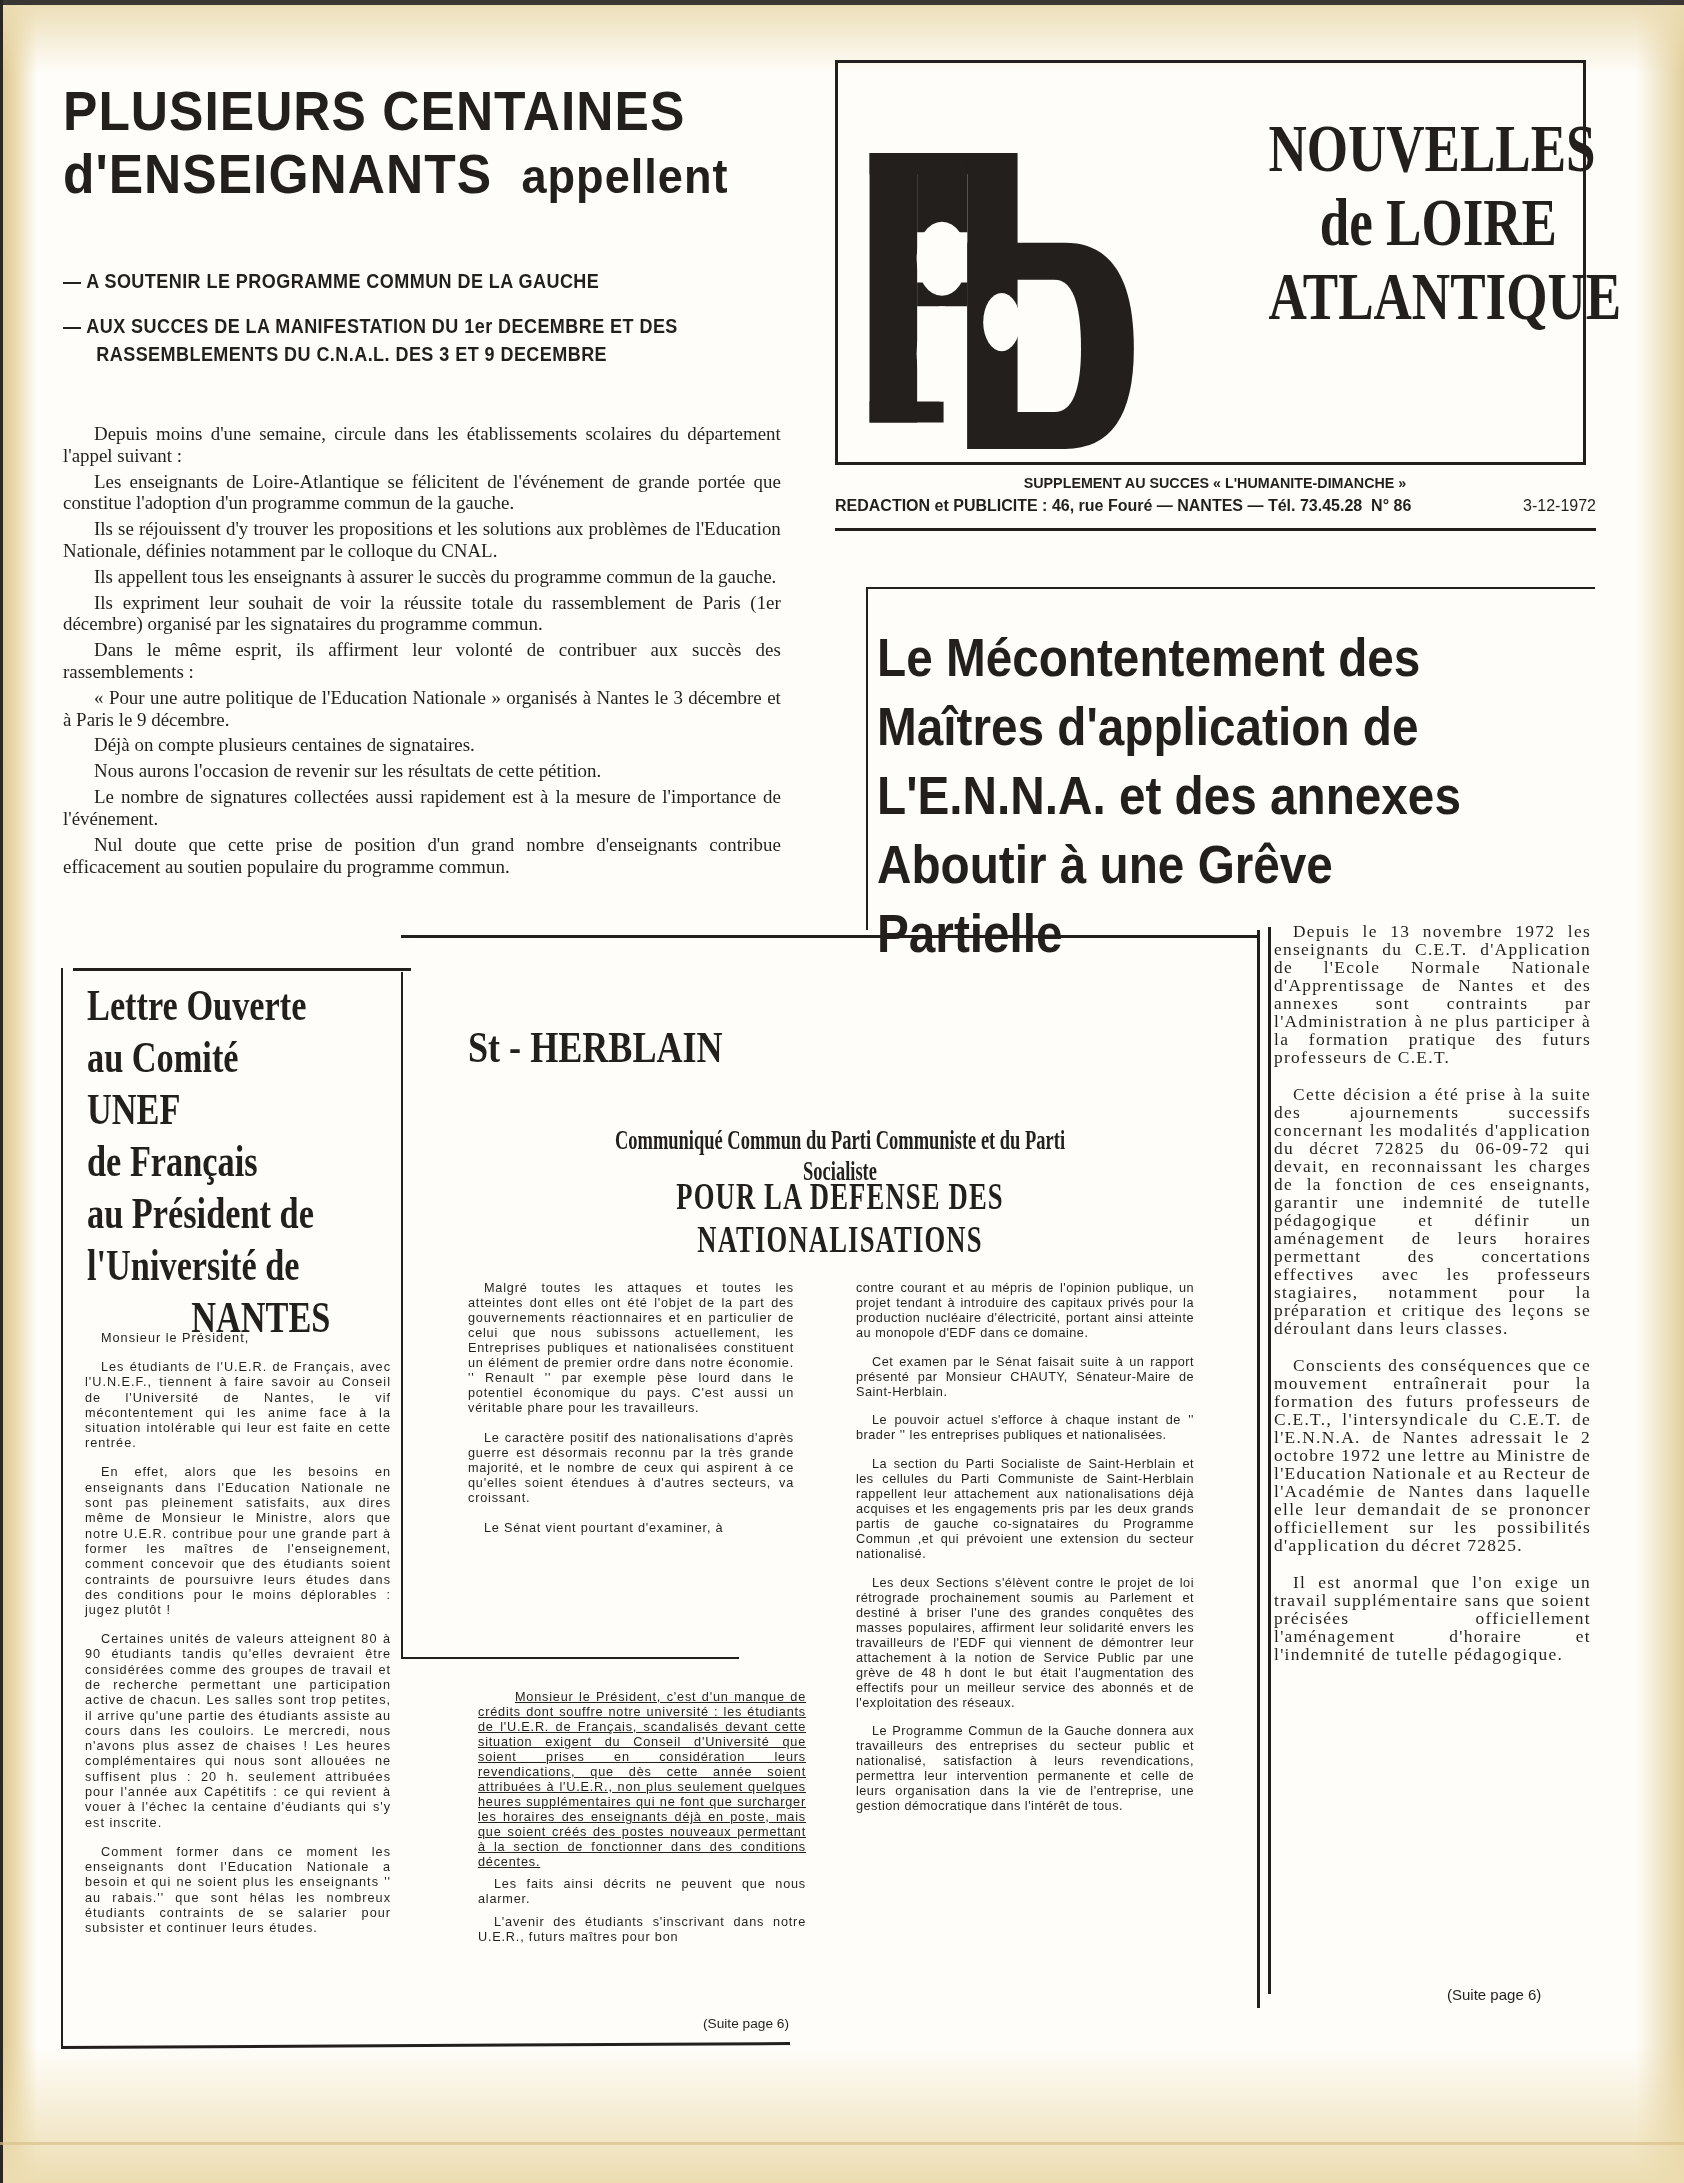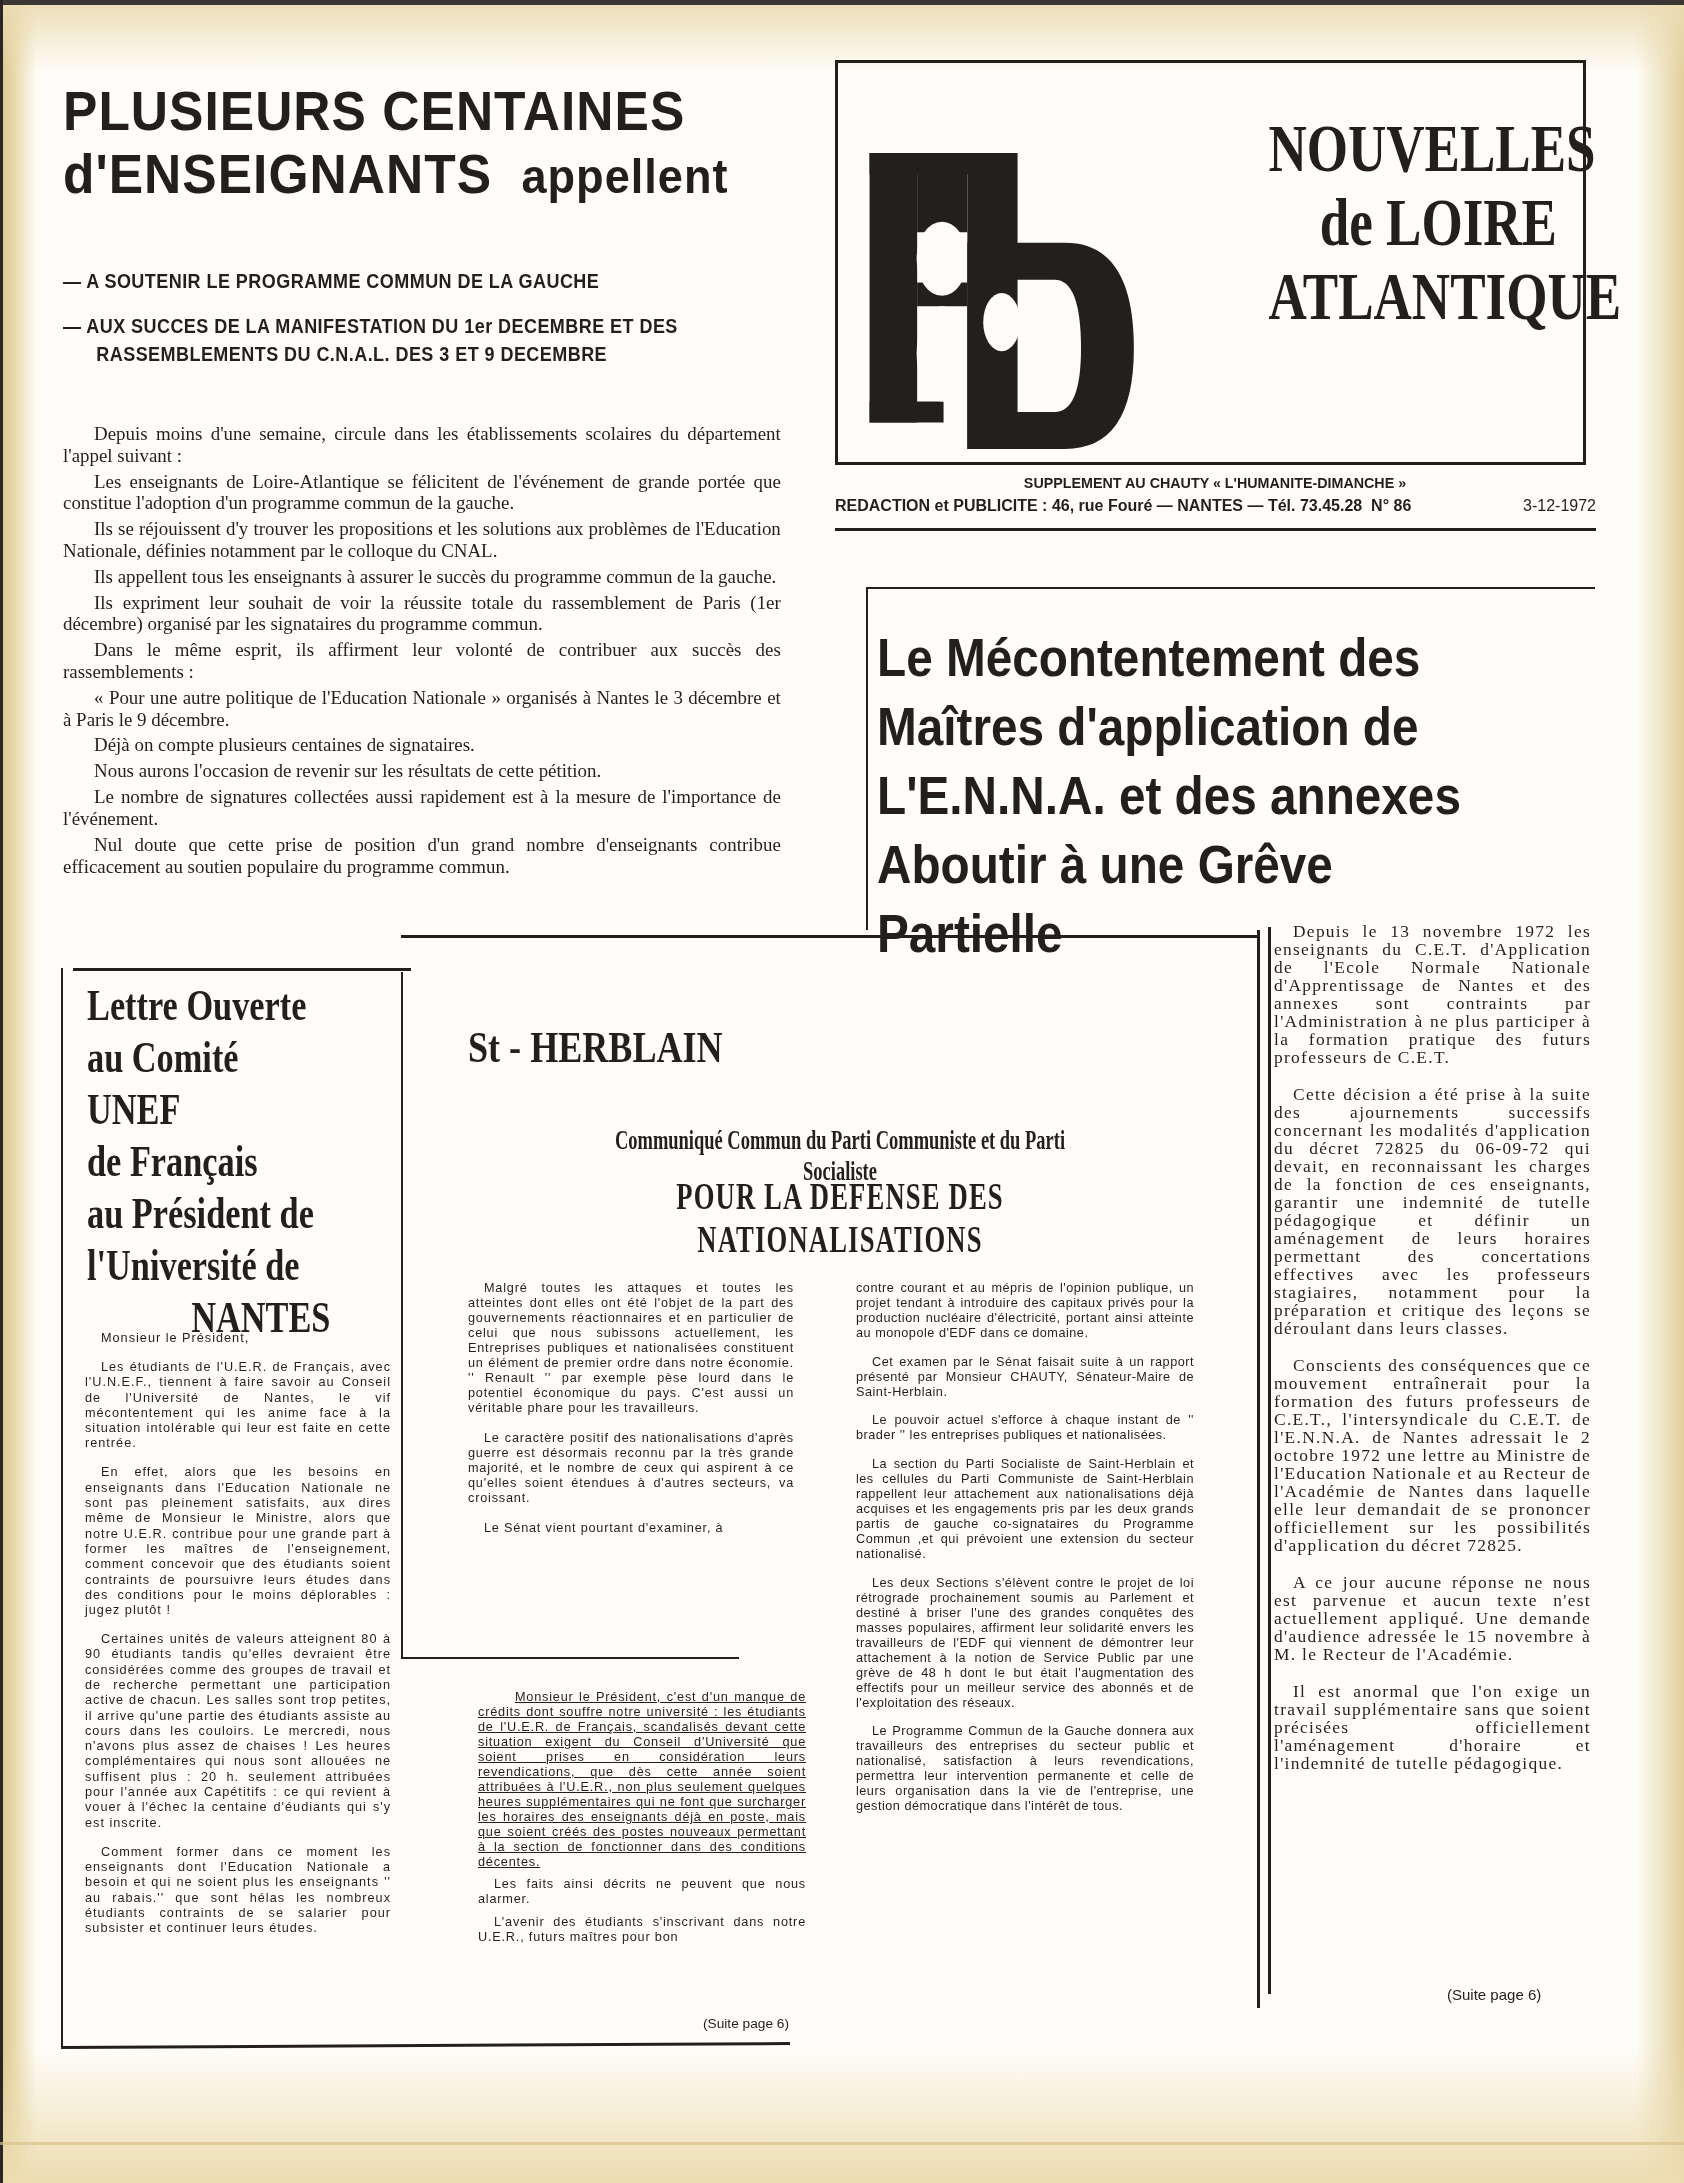--- a/index.html
+++ b/index.html
@@ -134,40 +134,39 @@
     <path d="M205 170 H390 Q520 170 520 370 Q520 560 390 560 H205 Z" fill="#231f1c"></path>
     <path d="M300 240 H370 Q420 240 420 370 Q420 490 370 490 H300 Z" fill="#fefdf9"></path>
     <ellipse cx="270" cy="320" rx="35" ry="55" fill="#fefdf9"></ellipse>
   </svg>
   <div class="mast-title">
     <div>NOUVELLES</div>
     <div>de LOIRE</div>
     <div>ATLANTIQUE</div>
   </div>
 </div>
-<div class="abs supp">SUPPLEMENT AU CHAUTY « L'HUMANITE-DIMANCHE »</div>
+<div class="abs supp">SUPPLEMENT AU SUCCES « L'HUMANITE-DIMANCHE »</div>
 <div class="abs redac">
   <span><span>REDACTION et PUBLICITE : 46, rue Fouré — NANTES — Tél. 73.45.28</span>&nbsp;&nbsp;<span>N° 86</span></span>
   <span class="date">3-12-1972</span>
 </div>
 <div class="abs rule-mast"></div>
 
 <div class="abs enna-box"></div>
 <div class="abs enna-head">
   <div>Le Mécontentement des</div>
   <div>Maîtres d'application de</div>
   <div>L'E.N.N.A. et des annexes</div>
   <div>Aboutir à une Grêve Partielle</div>
 </div>
 <div class="abs enna-vline"></div>
 <div class="abs enna-body">
   <p>Depuis le 13 novembre 1972 les enseignants du C.E.T. d'Application de l'Ecole Normale Nationale d'Apprentissage de Nantes et des annexes sont contraints par l'Administration à ne plus participer à la formation pratique des futurs professeurs de C.E.T.</p>
   <p>Cette décision a été prise à la suite des ajournements successifs concernant les modalités d'application du décret 72825 du 06-09-72 qui devait, en reconnaissant les charges de la fonction de ces enseignants, garantir une indemnité de tutelle pédagogique et définir un aménagement de leurs horaires permettant des concertations effectives avec les professeurs stagiaires, notamment pour la préparation et critique des leçons se déroulant dans leurs classes.</p>
   <p>Conscients des conséquences que ce mouvement entraînerait pour la formation des futurs professeurs de C.E.T., l'intersyndicale du C.E.T. de l'E.N.N.A. de Nantes adressait le 2 octobre 1972 une lettre au Ministre de l'Education Nationale et au Recteur de l'Académie de Nantes dans laquelle elle leur demandait de se prononcer officiellement sur les possibilités d'application du décret 72825.</p>
-  <p>A ce jour aucune réponse ne nous est parvenue et aucun texte n'est actuellement appliqué. Une demande d'audience adressée le 15 novembre à M. le Recteur de l'Académie.</p>
   <p>Il est anormal que l'on exige un travail supplémentaire sans que soient précisées officiellement l'aménagement d'horaire et l'indemnité de tutelle pédagogique.</p>
 </div>
 <div class="abs suite-r">(Suite page 6)</div>
 
 <div class="abs lettre-rule-top"></div>
 <div class="abs bottom-rule-l" style="top:968px;height:1079px;left:61px;"></div>
 <div class="abs lettre-vline"></div>
 <div class="abs lettre-hline"></div>
 <div class="abs lettre-head">
   <div>Lettre Ouverte</div>

